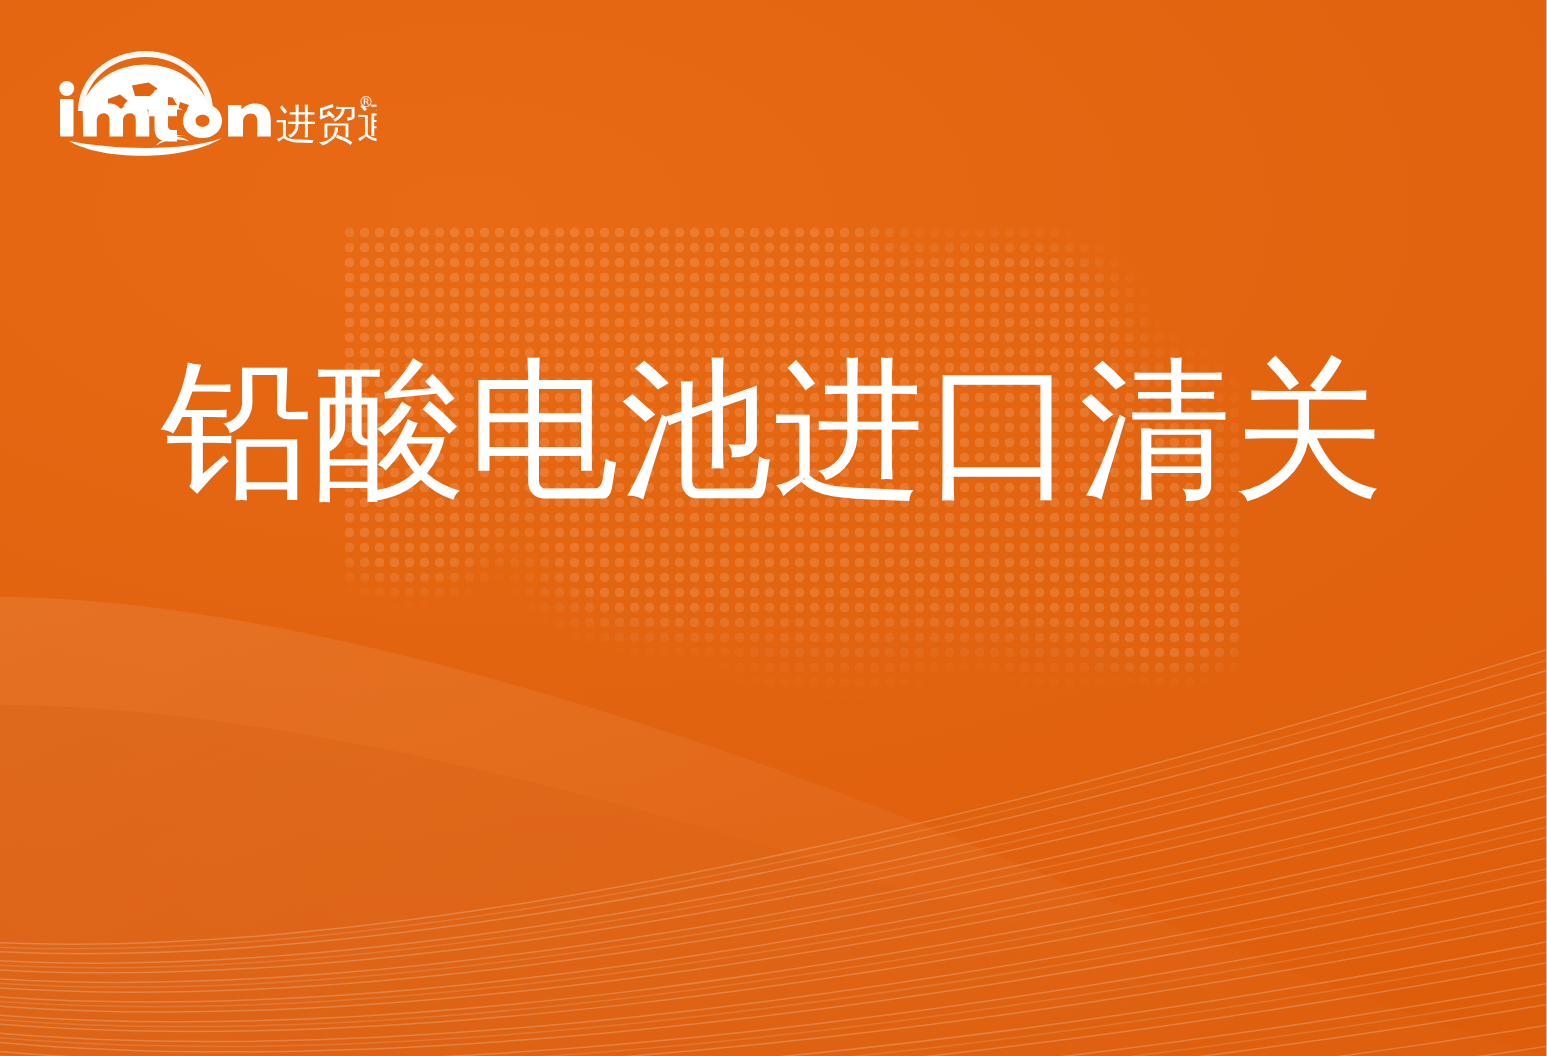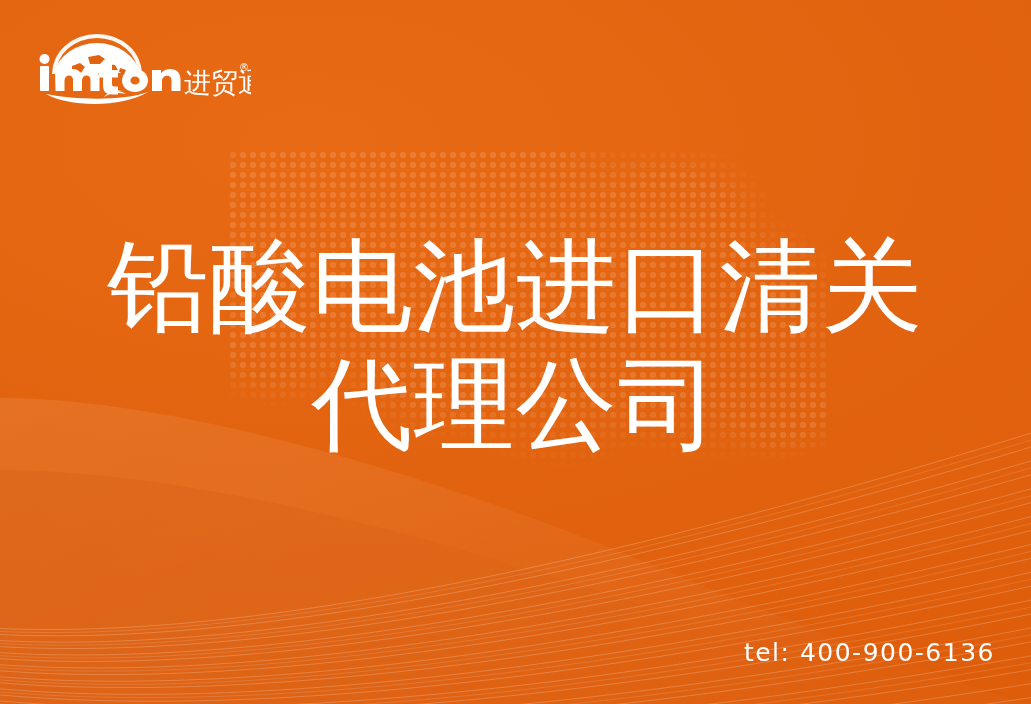--- a/index.html
+++ b/index.html
@@ -177,18 +177,16 @@
       <text x="148" y="66" font-family="DejaVu Sans, Liberation Sans, sans-serif" font-size="27" fill="#ffffff">进贸通</text>
       <text x="203" y="45" font-family="DejaVu Sans, Liberation Sans, sans-serif" font-size="10" fill="#ffffff">®</text>
 
       <path d="M10,68 C32,81 86,82 112,66 C88,75 40,74 10,68 Z" fill="#ffffff"></path>
       <path d="M68,71 c6,-4 14,-5 22,-3 c-3,-2 -6,-3 -9,-3 c2,-1 5,-1 7,0 c-4,-2 -10,-1 -14,2 c-3,1 -5,2 -6,4 z" fill="#ffffff"></path>
     </svg>
   </div>
 
   <div class="headline">
     <span class="ln">铅酸电池进口清关</span>
-    <span class="ln">代理公司</span>
   </div>
 
-  <div class="tel">tel: 400-900-6136</div>
 
 </div>
 
 </body></html>

